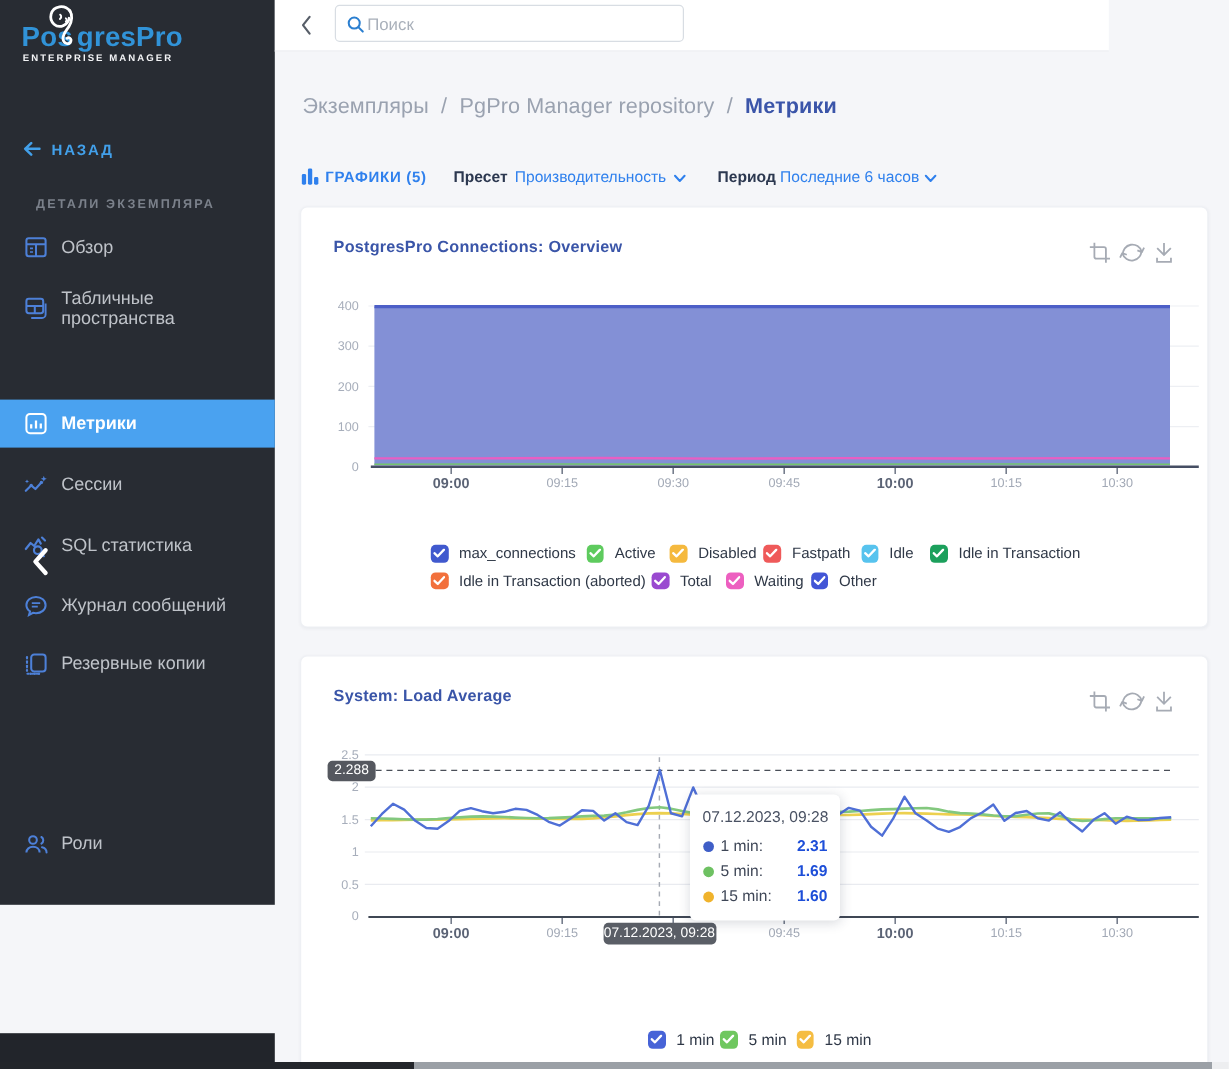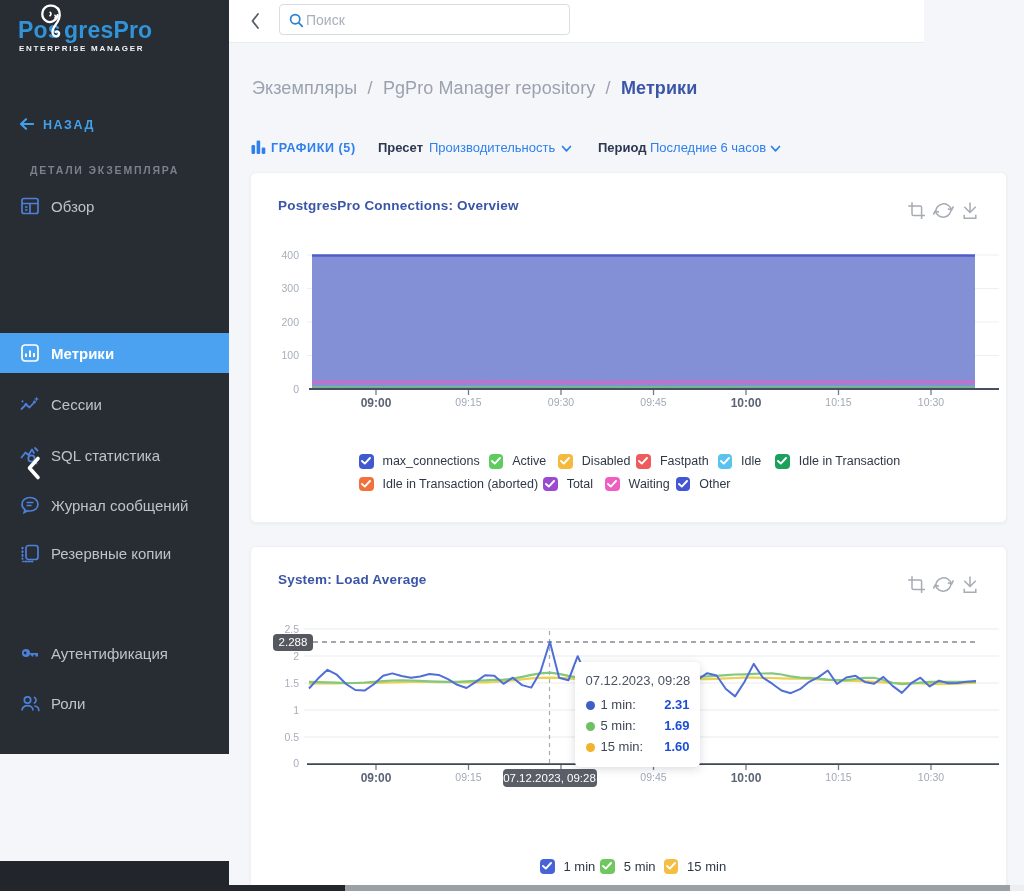--- a/index.html
+++ b/index.html
@@ -86,20 +86,28 @@
 
   <div class="mi" style="top:186px;">
     <svg class="ic" viewBox="0 0 22 22" fill="none" stroke="#4d80d8" stroke-width="1.7">
       <rect x="3" y="3.5" width="16" height="15" rx="2"></rect>
       <path d="M3,8.5 h16 M11,8.5 v10"></path>
       <path d="M6,12 h2.5 M6,15 h2.5" stroke-width="1.4"></path>
     </svg>
     <div class="lb">Обзор</div>
   </div>
 
+  <div class="mi" style="top:236px; height:41px;">
+    <svg class="ic" viewBox="0 0 22 22" fill="none" stroke="#4d80d8" stroke-width="1.7">
+      <rect x="3" y="3" width="14" height="12" rx="2"></rect>
+      <path d="M3,9 h14 M10,9 v6"></path>
+      <path d="M19,7 v9 a3,3 0 0 1 -3,3 h-9" stroke-width="1.6"></path>
+    </svg>
+    <div class="lb">Табличные<br>пространства</div>
+  </div>
 
 
   <div class="mi active" style="top:333px;">
     <svg class="ic" viewBox="0 0 22 22" fill="none" stroke="#ffffff" stroke-width="1.7">
       <rect x="3" y="3" width="16" height="16" rx="3"></rect>
       <path d="M7,11.5 v3.5 M11,8.5 v6.5 M15,11 v4" stroke-width="1.9"></path>
     </svg>
     <div class="lb">Метрики</div>
   </div>
 
@@ -135,28 +143,20 @@
   <div class="mi" style="top:533px;">
     <svg class="ic" viewBox="0 0 22 22" fill="none" stroke="#4d80d8" stroke-width="1.7">
       <rect x="7" y="3.5" width="12" height="14" rx="2.5"></rect>
       <path d="M3.5,6 v0.01 M3.5,9.5 v0.01 M3.5,13 v0.01 M3.5,16.5 v0.01 M6.5,19.5 h0.01 M10,19.5 h0.01 M13.5,19.5 h0.01" stroke-width="2" stroke-linecap="round" stroke-dasharray="0.1 3.4"></path>
       <path d="M3.5,5.5 v11.5 M3.8,19.5 h10" stroke-width="1.6" stroke-dasharray="1.2 2.6" stroke-linecap="round"></path>
     </svg>
     <div class="lb">Резервные копии</div>
   </div>
 
 
-  <div class="mi" style="top:633px;">
-    <svg class="ic" viewBox="0 0 22 22" fill="none">
-      <circle cx="7" cy="11" r="4" fill="#4d80d8"></circle>
-      <path d="M10,11 h9 v3.5 h-2.6 v-1.8 h-2 v1.8 h-1.4" fill="#4d80d8"></path>
-      <circle cx="6.2" cy="11" r="1.4" fill="#282c33"></circle>
-    </svg>
-    <div class="lb">Аутентификация</div>
-  </div>
 
   <div class="mi" style="top:683px;">
     <svg class="ic" viewBox="0 0 22 22" fill="none" stroke="#4d80d8" stroke-width="1.7">
       <circle cx="8.5" cy="8" r="3.2"></circle>
       <path d="M3,18.5 c0,-3 2.5,-4.8 5.5,-4.8 s5.5,1.8 5.5,4.8"></path>
       <path d="M15.5,5.5 a3.2,3.2 0 0 1 0,5.5 M16,14 c2.2,0.5 3.8,2 3.8,4.5" stroke-linecap="round"></path>
     </svg>
     <div class="lb">Роли</div>
   </div>
 

